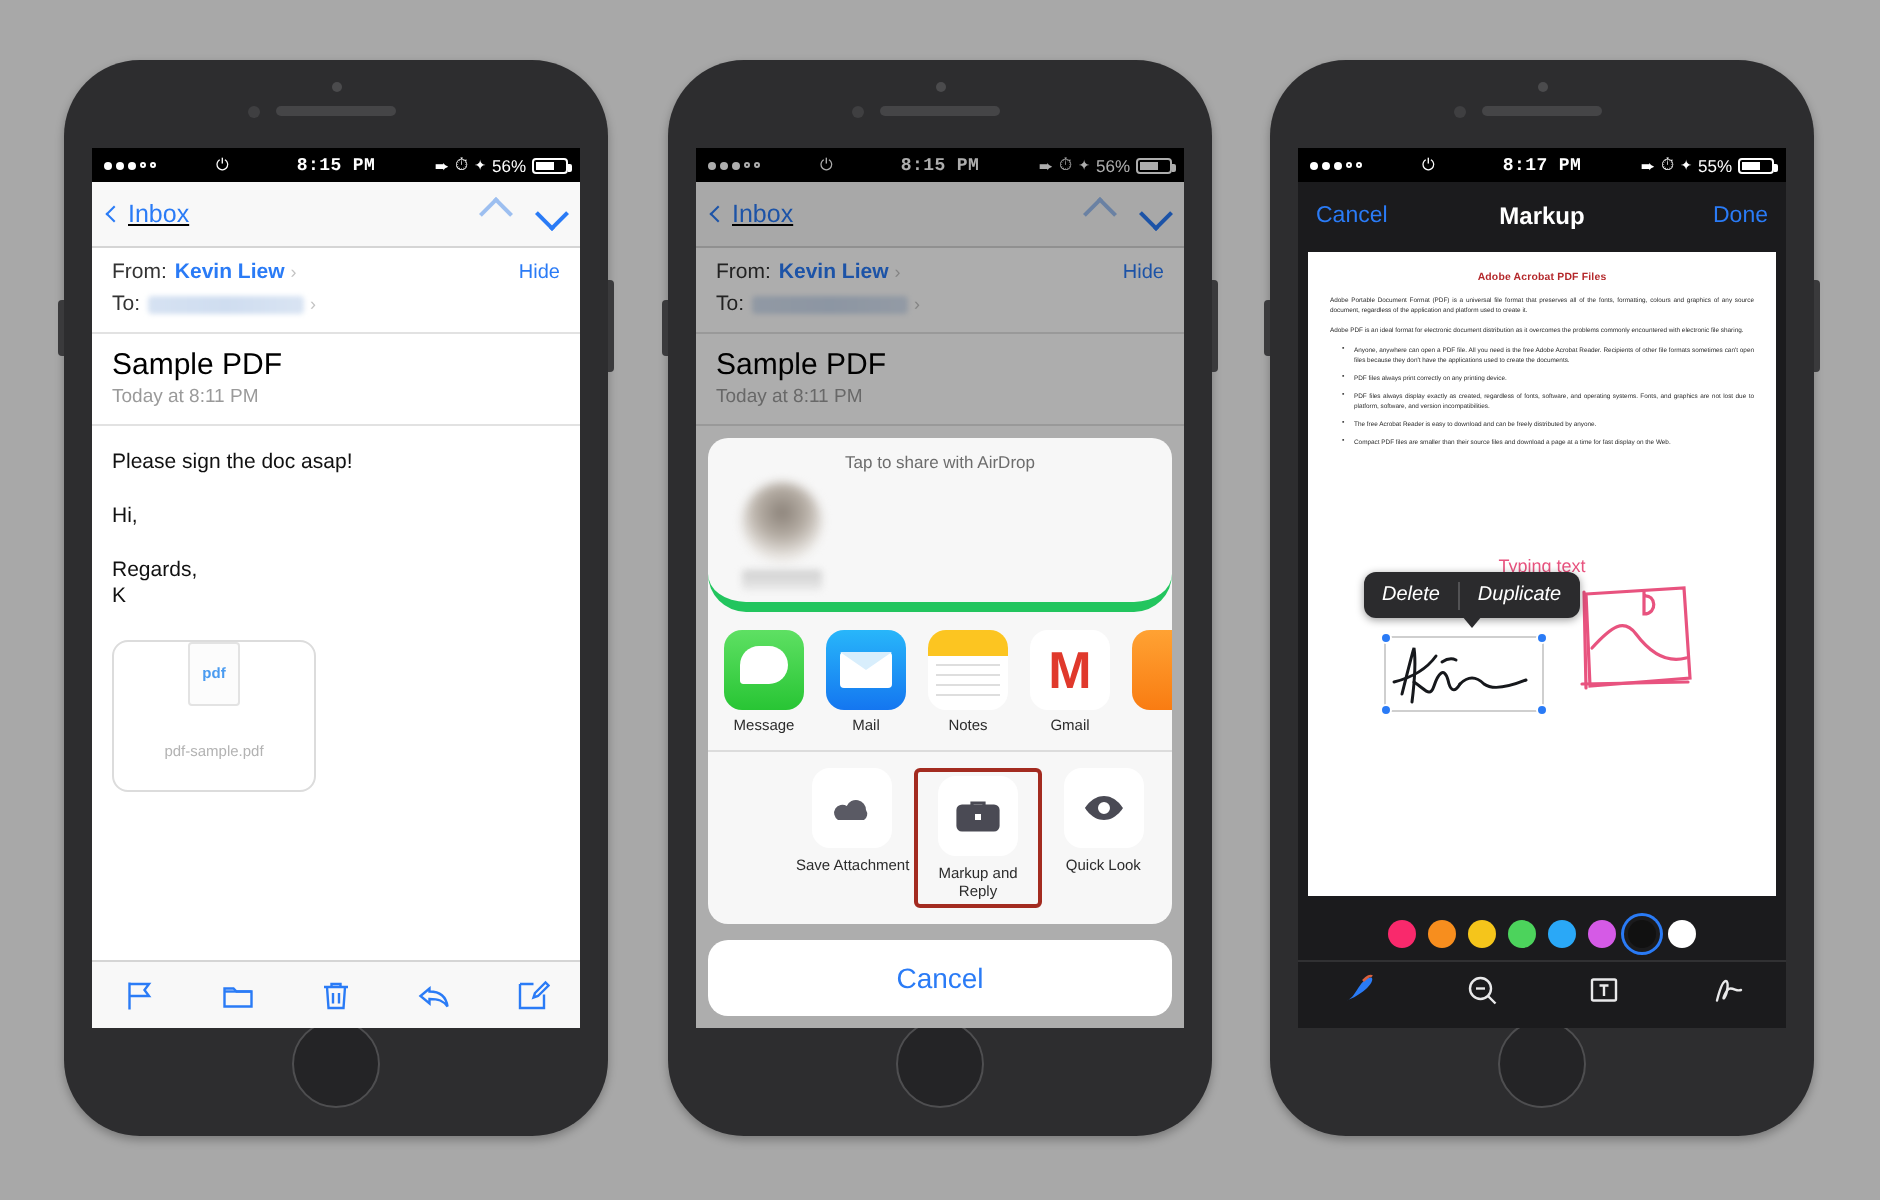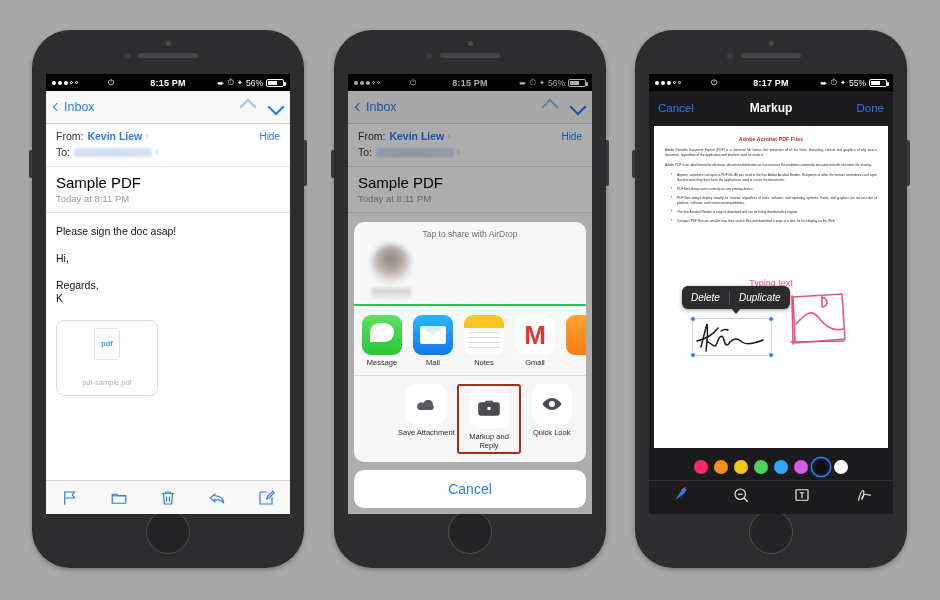--- a/index.html
+++ b/index.html
@@ -63,33 +63,33 @@
   
   .statusbar {
     height: 17px; background: #000; color: #fff;
     display: flex; align-items: center; font-size: 8.5px;
     padding: 0 6px; position: relative;
   }
   .sb-dots { display: flex; gap: 2px; align-items: center; }
   .sb-dots i { width: 4px; height: 4px; border-radius: 50%; background: #fff; display: block; }
   .sb-dots i.hollow { background: transparent; border: 1px solid #fff; width: 3px; height: 3px; }
   .sb-wifi { position: absolute; left: 62px; font-size: 8px; }
-  .sb-time { position: absolute; left: 50%; transform: translateX(-50%); font-weight: bold; font-size: 9px; letter-spacing: .2px; }
+  .sb-time { position: absolute; left: 50%; transform: translateX(-50%); font-weight: bold; font-size: 9px; letter-spacing: .2px; font-family: Liberation Mono, monospace; }
   .sb-right { position: absolute; right: 6px; display: flex; align-items: center; gap: 3px; font-size: 8.5px; }
   .sb-batt {
     width: 18px; height: 8px; border: 1px solid #fff; border-radius: 2px;
     position: relative; display: inline-block;
   }
   .sb-batt::after { content:""; position:absolute; right:-3px; top:2px; width:2px; height:4px; background:#fff; border-radius:0 1px 1px 0; }
   .sb-batt span { position: absolute; left: 1px; top: 1px; bottom: 1px; background: #fff; display: block; }
 
   
   .mail-nav {
     height: 33px; background: #f8f8f8; border-bottom: 1px solid #d5d5d5;
-    display: flex; align-items: center; padding: 0 8px; position: relative;
+    display: flex; align-items: center; padding: 0 8px; position: relative; text-decoration: underline;
   }
   .nav-back { color: #2a7bf6; font-size: 12.5px; display: flex; align-items: center; gap: 2px; }
   .chev-l { display:inline-block; width:6px; height:6px; border-left:1.6px solid #2a7bf6; border-bottom:1.6px solid #2a7bf6; transform: rotate(45deg); margin-right:2px; }
   .nav-arrows { position: absolute; right: 8px; display: flex; gap: 16px; align-items: center; }
   .chev-up, .chev-dn { width: 12px; height: 12px; border-left: 2px solid #9dbff0; border-bottom: 2px solid #9dbff0; }
   .chev-up { transform: rotate(135deg); }
   .chev-dn { transform: rotate(-45deg); border-left-color:#2a7bf6; border-bottom-color:#2a7bf6; }
 
   
   .mail-hdr { padding: 6px 10px 4px; border-bottom: 1px solid #e2e2e2; font-size: 10.5px; }
@@ -107,21 +107,21 @@
   .subj-title { font-size: 15px; font-weight: normal; color: #000; }
   .subj-date { font-size: 9.5px; color: #9a9a9a; margin-top: 2px; }
 
   
   .mail-body { padding: 12px 10px; font-size: 10.5px; color: #111; line-height: 1.25; }
   .mail-body p { margin-bottom: 14px; }
   .mail-body p.tight { margin-bottom: 0; }
   .attach-card {
     width: 102px; height: 76px; border: 1px solid #dcdcdc; border-radius: 8px;
     margin-top: 10px; display: flex; flex-direction: column;
-    align-items: center; justify-content: center; background:#fff;
+    align-items: center; justify-content: flex-start; background:#fff;
   }
   .pdf-glyph {
     width: 26px; height: 32px; background: #fcfcfc; border: 1px solid #e3e3e3;
     border-radius: 2px; position: relative; display: flex;
     align-items: center; justify-content: center;
   }
   .pdf-glyph span { font-size: 7.5px; color: #4a9bf0; font-weight: bold; }
   .attach-name { font-size: 7.5px; color: #b3b3b3; margin-top: 18px; }
 
   
@@ -135,21 +135,21 @@
 
   
   .dim-overlay { position: absolute; inset: 0; background: rgba(0,0,0,.32); }
   .share-sheet {
     position: absolute; left: 6px; right: 6px; bottom: 6px;
   }
   .sheet-card {
     background: #f7f7f7; border-radius: 10px; overflow: hidden;
     margin-bottom: 8px;
   }
-  .airdrop-zone { padding: 7px 0 6px; text-align: center; border-bottom: 2px solid #22c55e; }
+  .airdrop-zone { padding: 7px 0 6px; text-align: center; border-bottom: 5px solid #22c55e; border-radius: 19px; }
   .airdrop-title { font-size: 8.5px; color: #6d6d6d; margin-bottom: 5px; }
   .airdrop-contact { display: flex; flex-direction: column; align-items: center; width: 58px; margin-left: 8px; }
   .ad-avatar {
     width: 40px; height: 40px; border-radius: 50%;
     background: radial-gradient(circle at 50% 38%, #8b8279 0%, #b5ada4 38%, #e9e6e2 70%, #f4f2f0 100%);
     filter: blur(2.4px);
   }
   .ad-name { width: 40px; height: 10px; margin-top: 4px;
     background: linear-gradient(180deg,#cfcfcf,#e8e8e8); filter: blur(1.8px); border-radius:2px; }
   .apps-row { display: flex; padding: 9px 6px 7px; gap: 7px; border-bottom: 1px solid #dcdcdc; overflow: hidden; }

